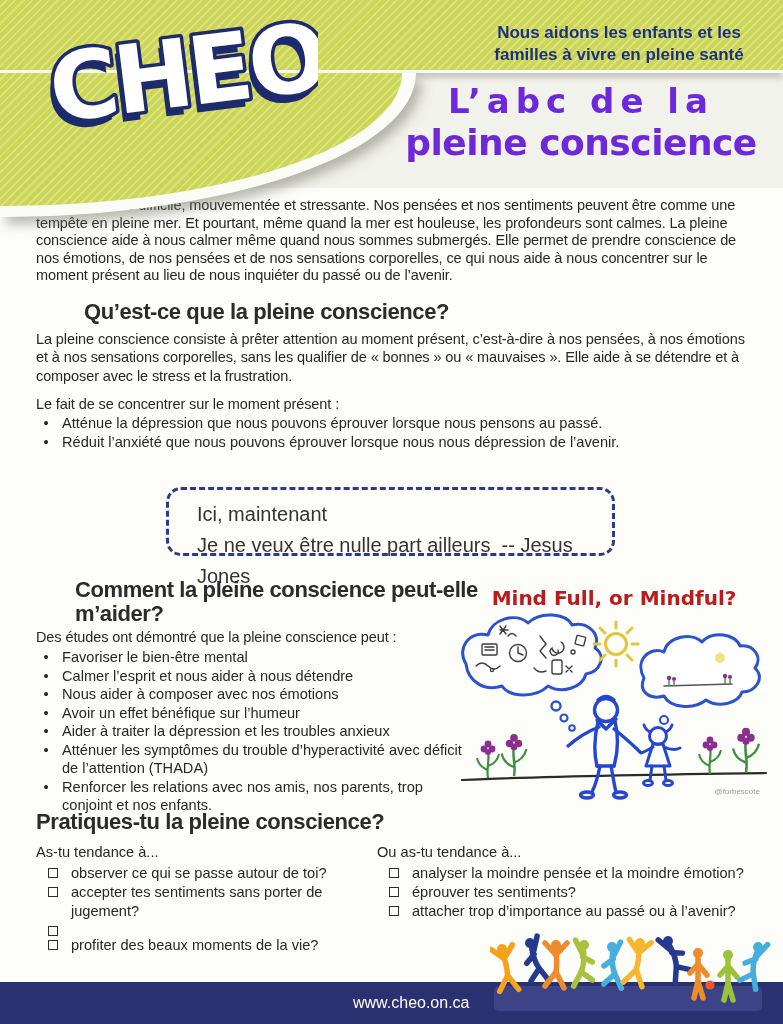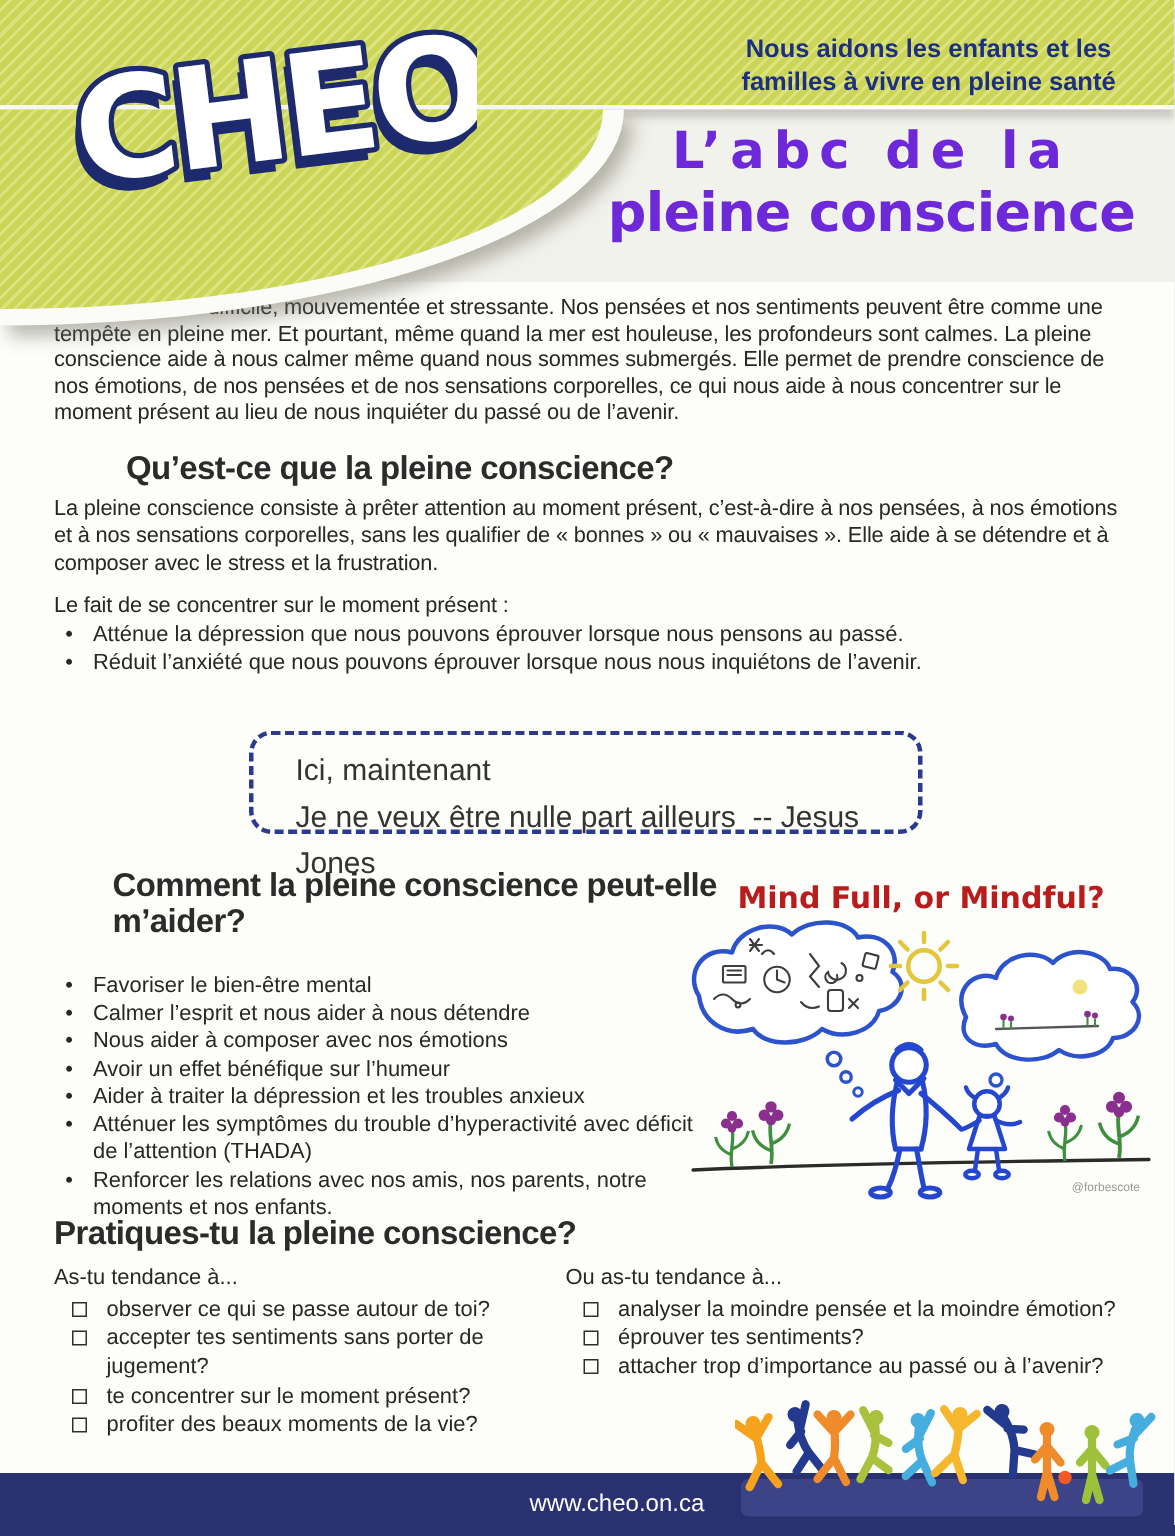--- a/index.html
+++ b/index.html
@@ -88,30 +88,31 @@
   <div class="h2 abs" style="left:36px; top:300px;margin-left:48px;">Qu’est-ce que la pleine conscience?</div>
   <p class="body-txt abs" style="left:36px; top:330px; width:714px; line-height:18.4px;">La pleine conscience consiste à prêter attention au moment présent, c’est-à-dire à nos pensées, à nos émotions et à nos sensations corporelles, sans les qualifier de « bonnes » ou « mauvaises ». Elle aide à se détendre et à composer avec le stress et la frustration.</p>
   <p class="body-txt abs" style="left:36px; top:396px; width:714px;">Le fait de se concentrer sur le moment présent :</p>
   <div class="blist abs" style="left:40px; top:414px; width:710px;">
     <div class="row">
         <span class="dot">•</span>
         <span>Atténue la dépression que nous pouvons éprouver lorsque nous pensons au passé.</span>
       </div>
     <div class="row">
         <span class="dot">•</span>
-        <span>Réduit l’anxiété que nous pouvons éprouver lorsque nous nous inquiétons de l’avenir.</span>
+        <span>Réduit l’anxiété que nous pouvons éprouver lorsque nous nous dépression de l’avenir.</span>
       </div>
   </div>
 
   <div class="quote-box">
     <div class="q">Ici, maintenant</div>
     <div class="q">Je ne veux être nulle part ailleurs  -- Jesus Jones</div>
   </div>
 
   <div class="h2 abs" style="left:36px; top:578px; width:452px;margin-left:39px;">Comment la pleine conscience peut-elle m’aider?</div>
+  <p class="body-txt abs" style="left:36px; top:629px; width:430px;">Des études ont démontré que la pleine conscience peut :</p>
   <div class="blist abs" style="left:40px; top:648px; width:428px;">
     <div class="row">
         <span class="dot">•</span>
         <span>Favoriser le bien-être mental</span>
       </div>
     <div class="row">
         <span class="dot">•</span>
         <span>Calmer l’esprit et nous aider à nous détendre</span>
       </div>
     <div class="row">
@@ -125,21 +126,21 @@
     <div class="row">
         <span class="dot">•</span>
         <span>Aider à traiter la dépression et les troubles anxieux</span>
       </div>
     <div class="row">
         <span class="dot">•</span>
         <span>Atténuer les symptômes du trouble d’hyperactivité avec déficit de l’attention (THADA)</span>
       </div>
     <div class="row">
         <span class="dot">•</span>
-        <span>Renforcer les relations avec nos amis, nos parents, notre moments et nos enfants.</span>
+        <span>Renforcer les relations avec nos amis, nos parents, trop conjoint et nos enfants.</span>
       </div>
   </div>
 
   <div class="ill-title">Mind Full, or Mindful?</div>
   <div class="abs" style="left:448px; top:608px;">
     <svg width="332" height="192" viewBox="0 0 332 192">
 
       <path d="M14 172 C100 168 240 166 318 165" stroke="#2b2b2b" stroke-width="2.2" fill="none" stroke-linecap="round"></path>
 
       <g>
@@ -270,21 +271,20 @@
     <div class="row">
         <span class="cbx"></span>
         <span>observer ce qui se passe autour de toi?</span>
       </div>
     <div class="row">
         <span class="cbx"></span>
         <span>accepter tes sentiments sans porter de jugement?</span>
       </div>
     <div class="row">
         <span class="cbx"></span>
-        <span>te concentrer sur le moment présent?</span>
       </div>
     <div class="row">
         <span class="cbx"></span>
         <span>profiter des beaux moments de la vie?</span>
       </div>
   </div>
 
   <div class="check-col abs" style="left:377px; top:843px; width:392px;">
     <div class="intro">Ou as-tu tendance à...</div>
     <div class="row">

